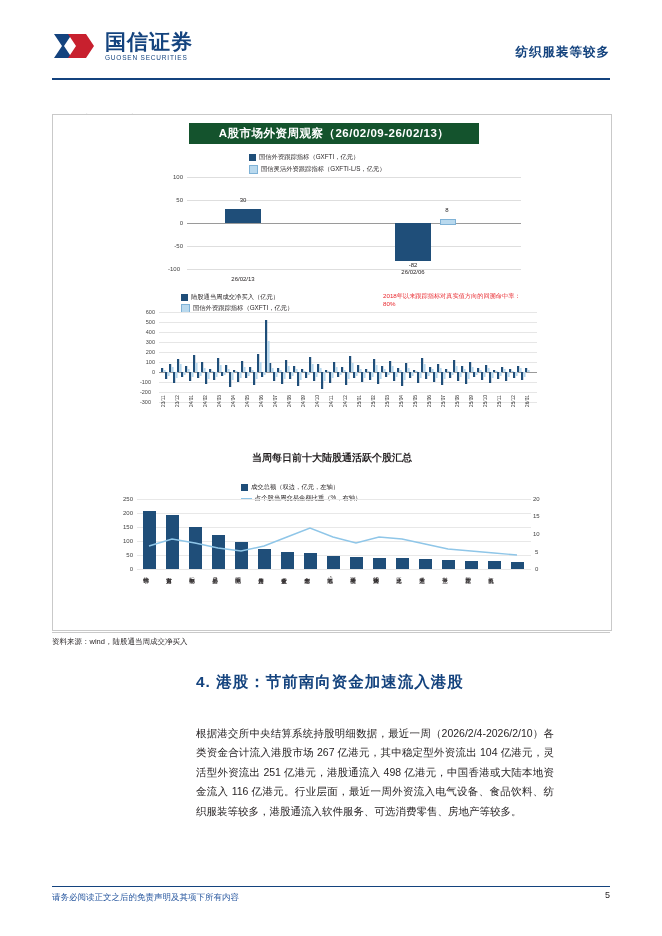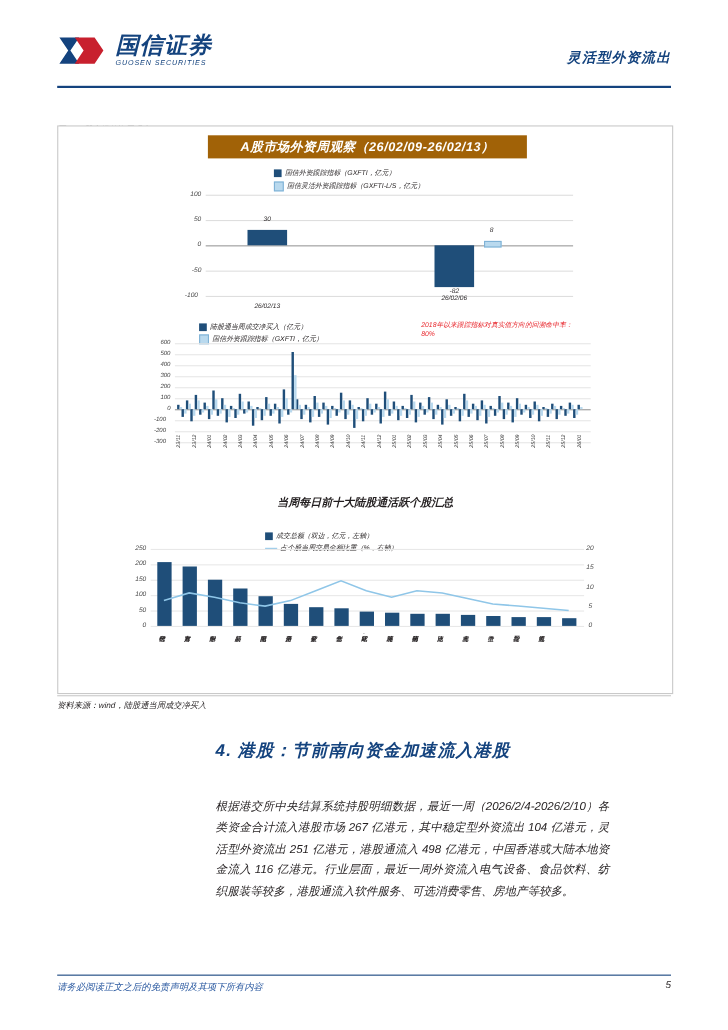--- a/index.html
+++ b/index.html
@@ -1,42 +1,42 @@
 <!DOCTYPE html>
 <html><head>
 <meta charset="utf-8">
 <style>
   html,body{margin:0;padding:0;}
   body{
     width:662px;height:936px;background:#ffffff;
     font-family:"Liberation Sans","DejaVu Sans",sans-serif;
     color:#231f20;position:relative;overflow:hidden;
   }
-  .page{position:relative;width:662px;height:726px;font-style:italic;}
+  .page{position:relative;width:662px;height:726px;}
 
   
   .header{position:absolute;left:0;top:0;width:662px;height:86px;}
   .logo-wrap{position:absolute;left:52px;top:30px;display:flex;align-items:center;}
   .logo-mark{width:46px;height:32px;position:relative;margin-right:7px;}
   .logo-text{display:flex;flex-direction:column;line-height:1;}
   .logo-cn{font-size:21px;font-weight:bold;color:#14437e;letter-spacing:1px;}
   .logo-en{font-size:6.5px;color:#14437e;letter-spacing:0.8px;margin-top:3px;}
   .header-right{position:absolute;right:52px;top:44px;font-size:12.5px;color:#14437e;font-weight:bold;letter-spacing:1px;}
   .header-rule{position:absolute;left:52px;right:52px;top:78px;height:2px;background:#14437e;}
 
   
   .fig-caption{position:absolute;left:52px;top:113px;font-size:7.5px;color:#231f20;}
 
   
   .fig-frame{position:absolute;left:52px;top:114px;width:558px;height:515px;border:1px solid #c9c9c9;background:#fff;}
   .fig-inner{position:absolute;left:0;top:0;width:558px;height:515px;}
 
   .chart-title{
     position:absolute;left:136px;top:8px;width:290px;height:21px;
-    background:#a16207;color:#ffffff;font-size:11.5px;font-weight:bold;
+    background:#14532d;color:#ffffff;font-size:11.5px;font-weight:bold;
     display:flex;align-items:center;justify-content:center;letter-spacing:0.5px;
   }
 
   
   .legend-row{position:absolute;display:flex;align-items:center;font-size:6.3px;color:#231f20;}
   .legend-swatch{width:7px;height:7px;margin-right:3px;display:inline-block;}
   .legend-line{width:11px;height:0;border-top:1.4px solid #8fc6e8;margin-right:3px;display:inline-block;}
 
   
   .c1{position:absolute;left:112px;top:44px;width:360px;height:122px;}
@@ -89,21 +89,21 @@
         <svg width="46" height="32" viewBox="0 0 46 32">
           <path d="M2,4 L20,4 L12,16 L20,28 L2,28 L10,16 Z" fill="#14437e"></path>
           <path d="M16,4 L34,4 L42,16 L34,28 L16,28 L24,16 Z" fill="#c8202e"></path>
         </svg>
       </div>
       <div class="logo-text">
         <div class="logo-cn">国信证券</div>
         <div class="logo-en">GUOSEN SECURITIES</div>
       </div>
     </div>
-    <div class="header-right">灵活型外资流出</div>
+    <div class="header-right">纺织服装等较多</div>
     <div class="header-rule"></div>
   </div>
 
   <div class="fig-caption">图1：A股市场外资周观察</div>
 
   <div class="fig-frame">
     <div class="fig-inner">
 
       <div class="chart-title">A股市场外资周观察（26/02/09-26/02/13）</div>
 

